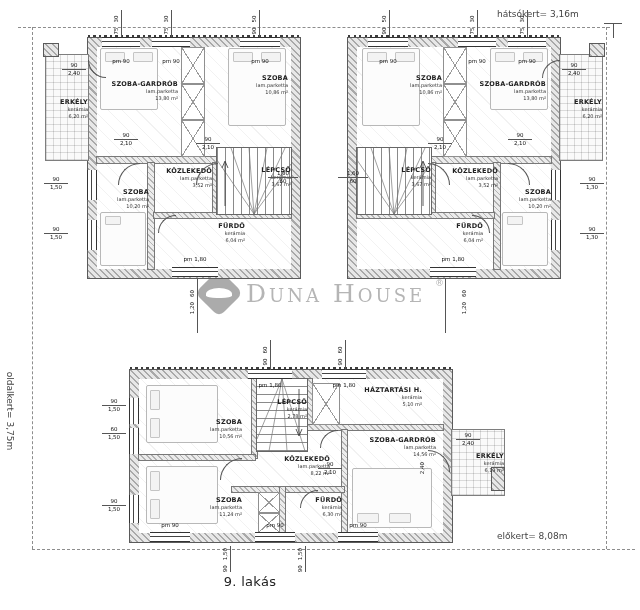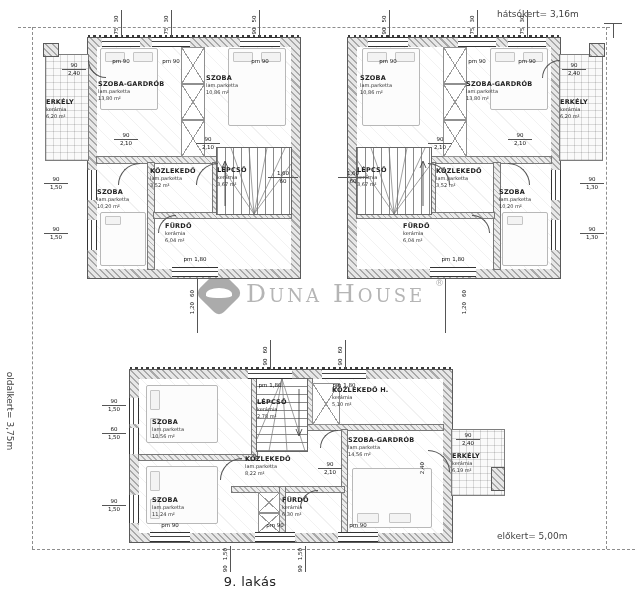--- a/index.html
+++ b/index.html
@@ -16,21 +16,21 @@
   .winH{background:linear-gradient(to bottom,transparent calc(50% - .5px),#444 calc(50% - .5px),#444 calc(50% + .5px),transparent calc(50% + .5px)),#fff;border-top:1.2px solid #333;border-bottom:1.2px solid #333}
   .winV{background:linear-gradient(to right,transparent calc(50% - .5px),#444 calc(50% - .5px),#444 calc(50% + .5px),transparent calc(50% + .5px)),#fff;border-left:1.2px solid #333;border-right:1.2px solid #333}
   .xbox{border:.8px solid #909090;background-color:#fff;background-image:linear-gradient(to top right,transparent calc(50% - .5px),#9a9a9a calc(50% - .5px),#9a9a9a calc(50% + .5px),transparent calc(50% + .5px)),linear-gradient(to bottom right,transparent calc(50% - .5px),#9a9a9a calc(50% - .5px),#9a9a9a calc(50% + .5px),transparent calc(50% + .5px))}
   .xwrap{display:flex;flex-direction:column}
   .xwrap .xbox{flex:1}
   .stairsH{background-color:#fff;background-image:repeating-linear-gradient(90deg,#8a8a8a 0 .9px,transparent .9px 8px);outline:1px solid #666}
   .stairsV{background-color:#fff;background-image:repeating-linear-gradient(0deg,#8a8a8a 0 .9px,transparent .9px 8px);outline:1px solid #666}
   .bed{border:1px solid #b8b8b8;background:#fcfcfc;border-radius:2px;position:absolute}
   .pillow{position:absolute;border:1px solid #c5c5c5;background:#f3f3f3;border-radius:1px}
   .door{position:absolute;border:1px solid #555;border-top:none;border-right:none;border-radius:0 0 0 100%;background:transparent}
-  .rlabel{text-align:left;line-height:1.3}
+  .rlabel{text-align:right;line-height:1.3}
   .rname{font-size:6.5px;font-weight:bold;letter-spacing:.2px;white-space:nowrap}
   .rsub{font-size:5px;color:#333;white-space:nowrap}
   .dim{font-size:5.5px;white-space:nowrap;color:#111}
   .dstack{width:24px;display:flex;flex-direction:column;text-align:center;font-size:5.5px;line-height:1.3;color:#111}
   .dstack .du{border-bottom:.8px solid #555}
   .vpair{width:30px;height:8px;display:flex;justify-content:center;gap:5px;font-size:5.5px;color:#111;transform:rotate(-90deg);white-space:nowrap}
   .tickV{width:1px;background:#555}
   .dline{height:1px;background:#555}
   .sitelbl{font-size:9px;color:#444;white-space:nowrap}
   .wm{display:flex;align-items:center;gap:10px}
@@ -44,21 +44,21 @@
 <body>
 
 <div class="abs dashH" style="left:18px;top:27px;width:592px"></div>
 <div class="abs dashV" style="left:32px;top:27px;height:522px"></div>
 <div class="abs dashH" style="left:32px;top:549px;width:603px"></div>
 <div class="abs dashV" style="left:606px;top:27px;height:522px"></div>
 <div class="abs dline" style="left:604px;top:23px;width:18px"></div>
 <div class="abs tickV" style="left:613px;top:23px;height:15px"></div>
 
 <div class="abs sitelbl" style="left:497px;top:9px">hátsókert= 3,16m</div>
-<div class="abs sitelbl" style="left:497px;top:531px">előkert= 5,00m</div>
+<div class="abs sitelbl" style="left:497px;top:531px">előkert= 8,08m</div>
 <div class="abs sitelbl" style="left:-60px;top:406px;width:140px;text-align:center;transform:rotate(90deg)">oldalkert= 3,75m</div>
 <div class="abs unit" style="left:185px;top:574px;width:130px">9. lakás</div>
 
 <div class="abs wm" style="left:202px;top:276px">
   <div class="wm-diamond">
     <div class="wm-leaf"></div>
   </div>
   <div class="wm-text">Duna House</div>
   <div class="wm-reg">®</div>
 </div>
@@ -395,21 +395,21 @@
   <div class="rname">SZOBA</div>
   <div class="rsub">lam.parketta</div>
   <div class="rsub">10,56 m²</div>
 </div>
 <div class="abs rlabel" style="left:257px;top:398px;width:50px">
   <div class="rname">LÉPCSŐ</div>
   <div class="rsub">kerámia</div>
   <div class="rsub">2,78 m²</div>
 </div>
 <div class="abs rlabel" style="left:332px;top:386px;width:90px">
-  <div class="rname">KÖZLEKEDŐ H.</div>
+  <div class="rname">HÁZTARTÁSI H.</div>
   <div class="rsub">kerámia</div>
   <div class="rsub">5,10 m²</div>
 </div>
 <div class="abs rlabel" style="left:245px;top:455px;width:85px">
   <div class="rname">KÖZLEKEDŐ</div>
   <div class="rsub">lam.parketta</div>
   <div class="rsub">8,22 m²</div>
 </div>
 <div class="abs rlabel" style="left:152px;top:496px;width:90px">
   <div class="rname">SZOBA</div>

